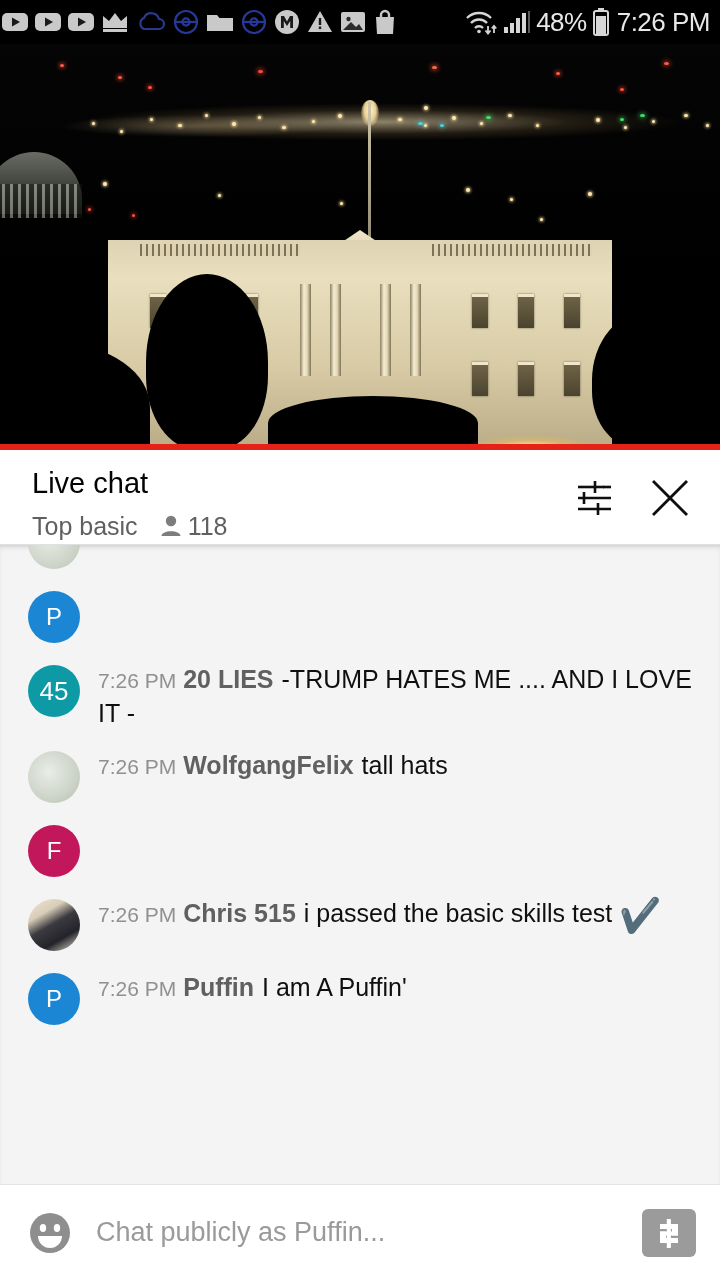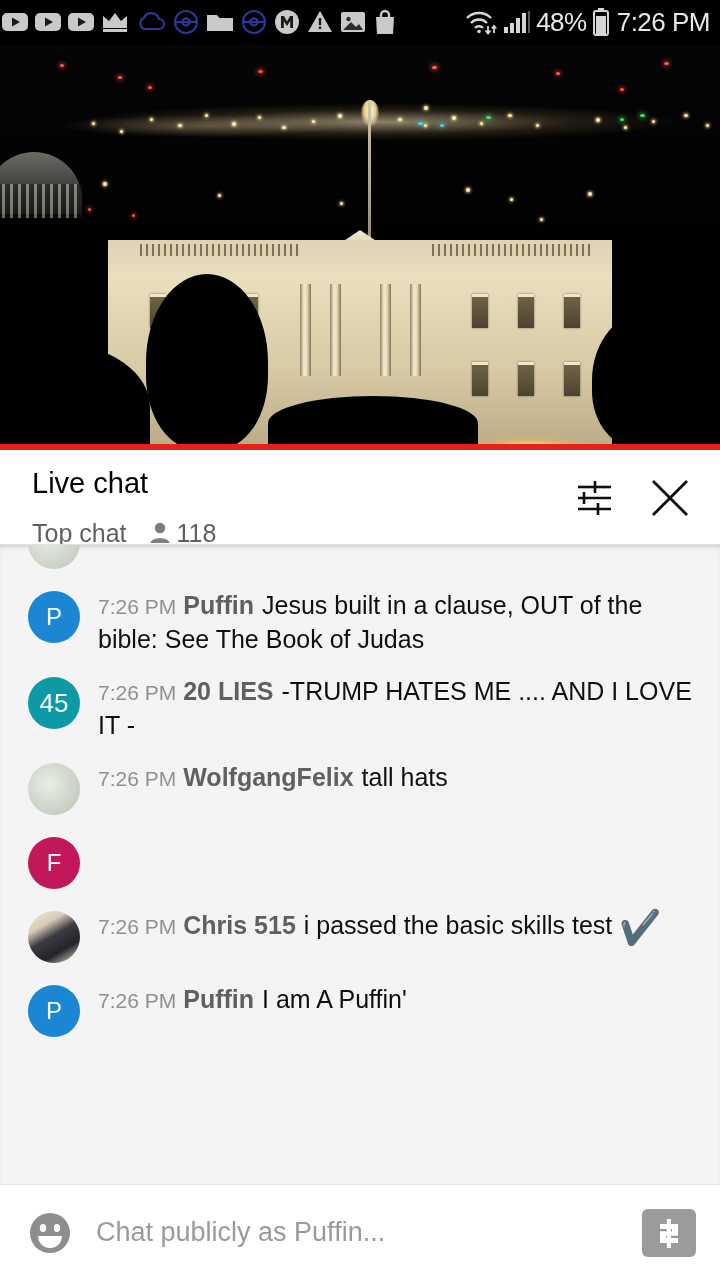--- a/index.html
+++ b/index.html
@@ -152,21 +152,21 @@
 
   
   .chat-header {
     flex: none;
     background: #fff;
     height: 94px;
     display: flex;
     align-items: flex-start;
     padding: 12px 16px 0 32px;
   }
-  .chat-header-text { display: flex; flex-direction: column; gap: 18px; padding-top: 4px;}
+  .chat-header-text { display: flex; flex-direction: column; gap: 11px; padding-top: 4px;}
   .chat-title {
     font-size: 29px;
     color: #030303;
     font-weight: 400;
     line-height: 34px;
   }
   .chat-subline {
     display: flex;
     align-items: center;
     gap: 8px;
@@ -492,21 +492,21 @@
 
       <div class="ground-glow"></div>
     </div>
     <div class="video-progress"></div>
   </div>
 
   <div class="chat-header">
     <div class="chat-header-text">
       <div class="chat-title">Live chat</div>
       <div class="chat-subline">
-        <span class="top-chat-label">Top chat</span>
+        <span class="top-chat-label">Top basic</span>
         <span class="viewer-count">
           <svg width="22" height="24" viewBox="0 0 22 24">
               <circle cx="11" cy="7" r="5.2" fill="#7d7d7d"></circle>
               <path d="M1.5 22 C1.5 15.5 20.5 15.5 20.5 22 Z" fill="#7d7d7d"></path>
             </svg>
           <span class="viewer-num">118</span>
         </span>
       </div>
     </div>
     <div class="header-actions">
@@ -533,23 +533,20 @@
   <div class="chat-list">
 
     <div class="msg partial">
       <div class="avatar avatar-photo-green"></div>
       <div class="msg-body"></div>
     </div>
 
     <div class="msg">
       <div class="avatar" style="background:#1b87d4">
         <span>P</span>
-      </div>
-      <div class="msg-body">
-        <span class="ts">7:26 PM</span><span class="author">Puffin</span><span class="txt">Jesus built in a clause, OUT of the bible: See The Book of Judas</span>
       </div>
     </div>
 
     <div class="msg">
       <div class="avatar sm-text" style="background:#0d9aa4">
         <span>45</span>
       </div>
       <div class="msg-body">
         <span class="ts">7:26 PM</span><span class="author">20 LIES</span><span class="txt">-TRUMP HATES ME .... AND I LOVE IT -</span>
       </div>

